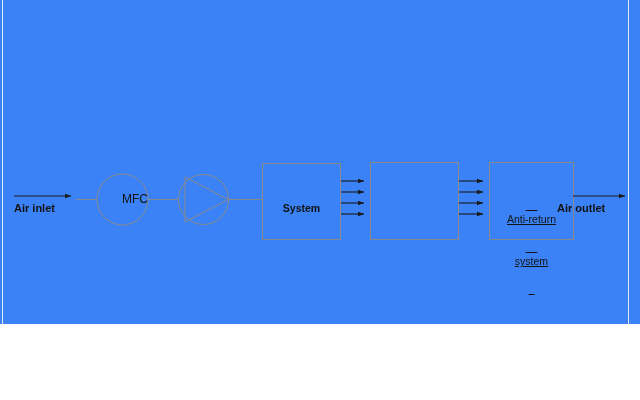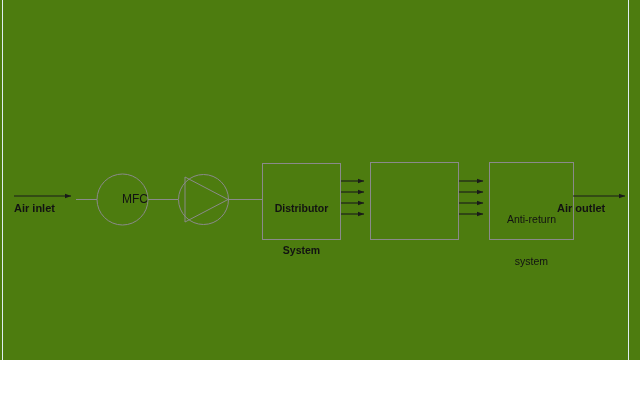--- a/index.html
+++ b/index.html
@@ -3,22 +3,22 @@
 <meta charset="utf-8">
 <style>
   html, body {
     margin: 0;
     padding: 0;
     background: #ffffff;
   }
   #page {
     position: relative;
     width: 640px;
-    height: 360px;
-    background: #4d7c0f;
+    height: 324px;
+    background: #3b82f6;
     overflow: hidden;
     font-family: "Liberation Sans", sans-serif;
   }
   
   #page .page-edge-left {
     position: absolute;
     left: 2px;
     top: 0;
     width: 1px;
     height: 400px;
@@ -103,27 +103,26 @@
     <rect x="489.5" y="162.5" width="84" height="77" fill="none" stroke="#8a8a8a" stroke-width="1"></rect>
 
     <line x1="573" y1="196" x2="625" y2="196" stroke="#1a1a1a" stroke-width="1.1" marker-end="url(#arrowhead)"></line>
   </svg>
 
   <div class="port-label" style="left:14px; top:202px; font-size:11px;">Air inlet</div>
 
   <div class="circle-label" style="left:97px; top:192px; width:51px; font-size:12px;">MFC</div>
 
   <div class="box-label bold" style="left:262px; top:173px; width:79px; font-size:10.5px;">
-    <div>Distributor</div>
     <div>System</div>
   </div>
 
   <div class="box-label" style="left:370px; top:184px; width:89px; font-size:11px;">
   </div>
 
-  <div class="box-label" style="left:489px; top:184px; width:85px; font-size:10.5px;">
+  <div class="box-label" style="left:489px; top:184px; width:85px; font-size:10.5px;text-decoration:underline;">
     <div>Anti-return</div>
     <div>system</div>
   </div>
 
   <div class="port-label" style="left:557px; top:202px; font-size:11px;">Air outlet</div>
 
 </div>
 
 </body></html>

